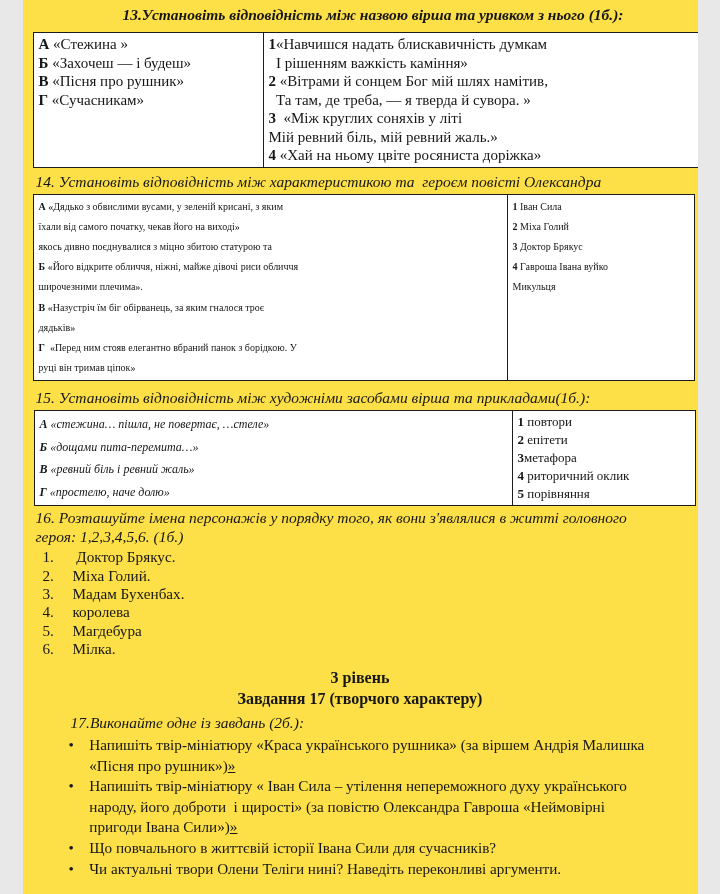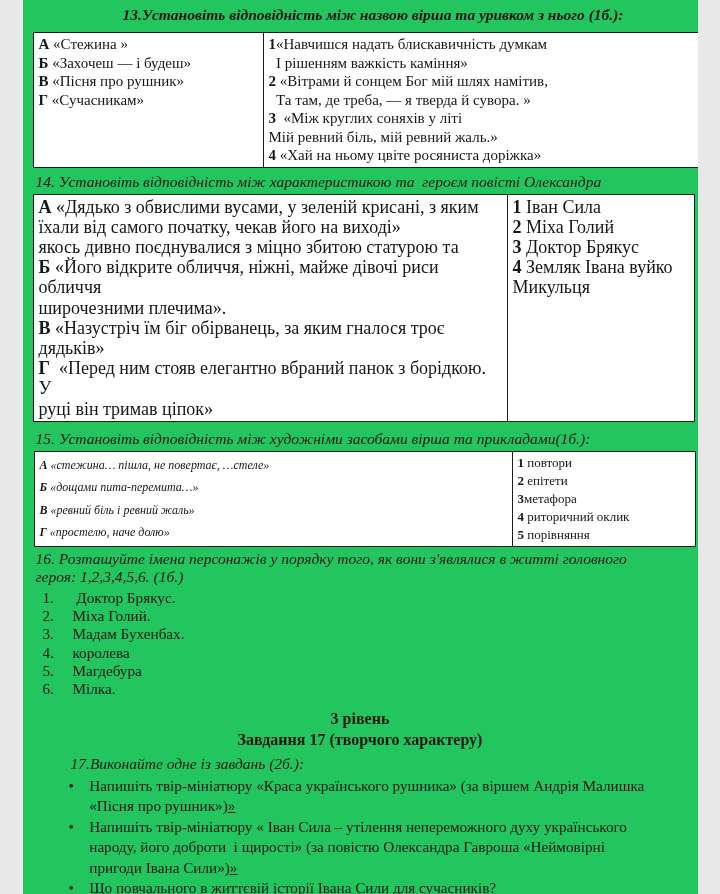--- a/index.html
+++ b/index.html
@@ -1,18 +1,18 @@
 <!DOCTYPE html>
 <html><head>
 <meta charset="utf-8">
 <style>
   html,body{margin:0;padding:0;background:#e8e8e8;}
   .page{
     position:relative;width:675px;height:894px;margin:0 auto;
-    background:#22c55e;color:#161616;overflow:hidden;
+    background:#fde047;color:#161616;overflow:hidden;
     font-family:"Liberation Serif", serif;
     -webkit-font-smoothing:antialiased;
   }
   .qheader{font-style:italic;font-size:15.5px;white-space:pre-wrap;}
   #q13-header{font-weight:bold;text-align:center;margin:5px 14px 4px 40px;line-height:20px;}
   #q14-header{margin:4px 20px 3px 13px;line-height:19px;}
   #q15-header{margin:8px 20px 3px 13px;line-height:18px;}
   #q16-header{margin:3px 20px 2px 13px;line-height:18.5px;}
   #q17-header{margin:5px 0 2px 48px;line-height:20px;}
 
@@ -22,21 +22,21 @@
   .rcell{flex:1;}
   .tline{white-space:pre-wrap;}
   b.mk{font-weight:bold;}
 
   #tbl13{margin-left:10px;width:696px;margin-top:7px;}
   #tbl13 .lcell{width:230px;}
   #tbl13 .tline{line-height:18.5px;font-size:15px;}
 
   #tbl14{margin-left:10px;width:662px;}
   #tbl14 .lcell{width:474px;}
-  #tbl14 .tline{line-height:20.2px;font-size:18px;}
+  #tbl14 .tline{line-height:20.2px;font-size:10px;}
 
   #tbl15{margin-left:11px;width:662px;}
   #tbl15 .lcell{width:478px;font-style:italic;}
   #tbl15 .lcell .tline{line-height:22.5px;font-size:12px;}
   #tbl15 .rcell{font-style:normal;}
   #tbl15 .rcell .tline{line-height:18px;font-size:13px;}
 
   .olist{margin:2px 0 0 20px;font-size:15.2px;}
   .olist .item{display:flex;line-height:18.3px;}
   .olist .num{width:30px;}
@@ -88,21 +88,21 @@
       <div class="tline"><b class="mk"></b><span>широчезними плечима».</span></div>
       <div class="tline"><b class="mk">В</b><span> «Назустріч їм біг обірванець, за яким гналося троє</span></div>
       <div class="tline"><b class="mk"></b><span>дядьків»</span></div>
       <div class="tline"><b class="mk">Г</b><span>  «Перед ним стояв елегантно вбраний панок з борідкою. У</span></div>
       <div class="tline"><b class="mk"></b><span>руці він тримав ціпок»</span></div>
     </div>
     <div class="cell rcell">
       <div class="tline"><b class="mk">1</b><span> Іван Сила</span></div>
       <div class="tline"><b class="mk">2</b><span> Міха Голий</span></div>
       <div class="tline"><b class="mk">3</b><span> Доктор Брякус</span></div>
-      <div class="tline"><b class="mk">4</b><span> Земляк Івана вуйко</span></div>
+      <div class="tline"><b class="mk">4</b><span> Гавроша Івана вуйко</span></div>
       <div class="tline"><b class="mk"></b><span>Микульця</span></div>
     </div>
   </div>
 
   <div class="qheader" id="q15-header">15. Установіть відповідність між художніми засобами вірша та прикладами(1б.):</div>
 
   <div class="tbl" id="tbl15">
     <div class="cell lcell">
       <div class="tline"><b class="mk">А</b><span> «стежина… пішла, не повертає, …стеле»</span></div>
       <div class="tline"><b class="mk">Б</b><span> «дощами пита-перемита…»</span></div>

